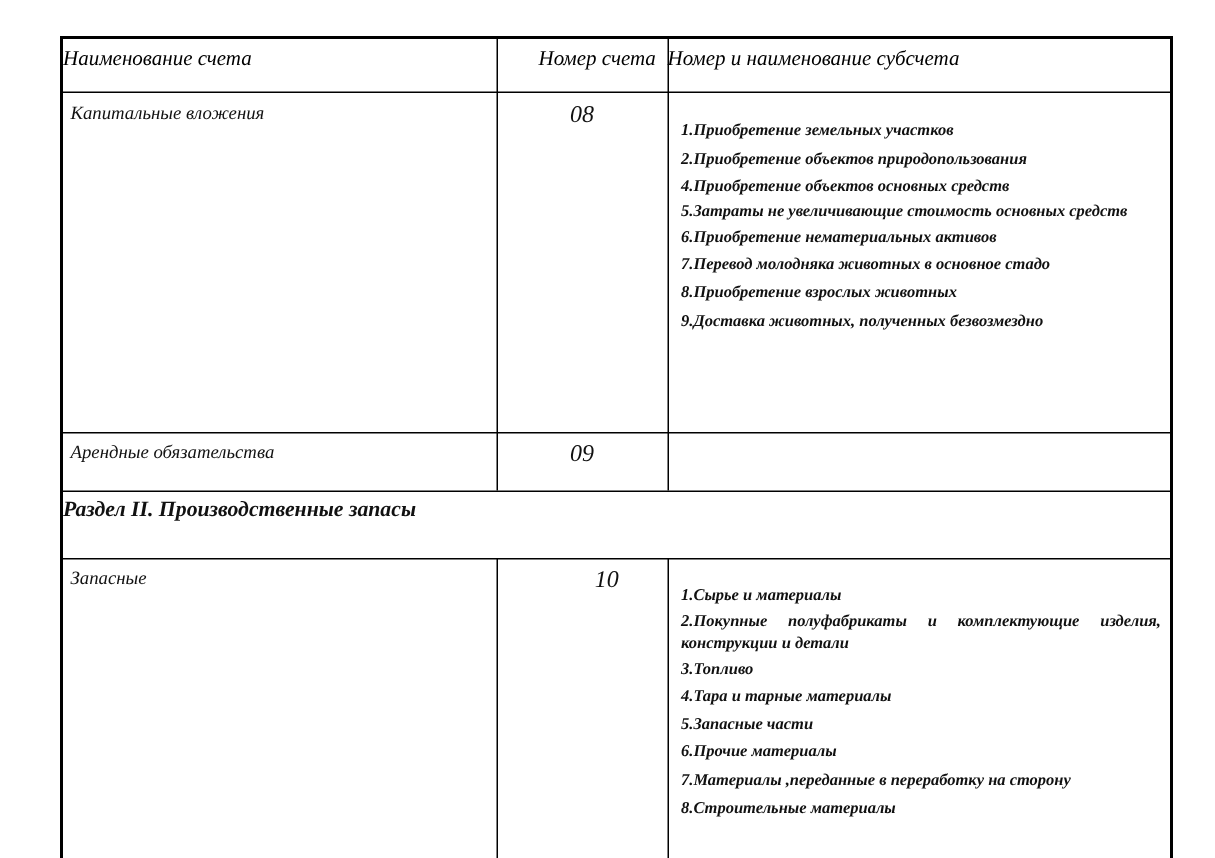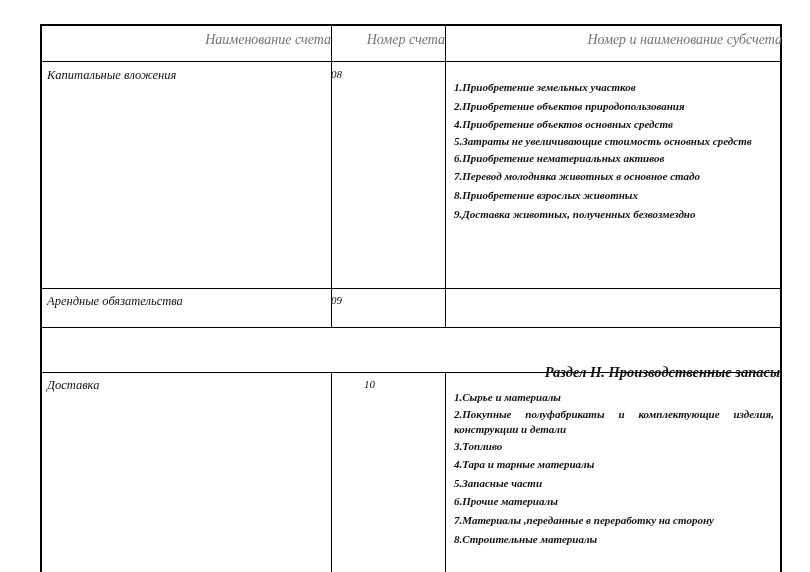--- a/index.html
+++ b/index.html
@@ -38,32 +38,32 @@
       position: absolute;
       width: 0;
       border-left: 1px solid #000;
     }
     .cell {
       position: absolute;
       box-sizing: border-box;
       font-size: 12.5px;
     }
     .head {
-      color: #737373;
+      color: #000000;
       font-size: 14px;
-      text-align: right;
+      text-align: left;
     }
     .name-cell {
       left: 5px;
       font-size: 12.5px;
       font-weight: normal;
     }
     .num-cell {
-      text-align: left;
-      font-size: 11px;
+      text-align: center;
+      font-size: 16px;
     }
     .sub-list {
       left: 412px;
       width: 320px;
       font-weight: bold;
       font-size: 11px;
       line-height: 18.6px;
       margin-top: 12px;
     }
     .sub-list div {
@@ -74,64 +74,63 @@
       line-height: 15px;
       padding-bottom: 3px;
     }
     .justify {
       text-align: justify;
       text-align-last: left;
     }
     .section-title {
       left: 0;
       right: 0;
-      text-align: right;
+      text-align: left;
       font-size: 14.5px;
       font-weight: bold;
-      margin-top: 32px;
     }
   </style>
 </head>
 <body>
 
 <div class="table">
 
   <div class="hline" style="top:35px;"></div>
   <div class="hline" style="top:262px;"></div>
   <div class="hline" style="top:301px;"></div>
   <div class="hline" style="top:346px;"></div>
 
   <div class="vline" style="left:289px; top:0; height:301px;"></div>
   <div class="vline" style="left:403px; top:0; height:301px;"></div>
   <div class="vline" style="left:289px; top:346px; height:220px;"></div>
   <div class="vline" style="left:403px; top:346px; height:220px;"></div>
 
   <div class="cell head" style="left:0; width:289px; top:6px;">Наименование счета</div>
-  <div class="cell head" style="left:289px; width:114px; top:6px;">Номер счета</div>
+  <div class="cell head" style="left:289px; width:114px; top:6px;padding-left:28px;">Номер счета</div>
   <div class="cell head" style="left:403px; width:337px; top:6px;">Номер и наименование субсчета</div>
 
   <div class="cell name-cell" style="top:42px;">Капитальные вложения</div>
   <div class="cell num-cell" style="left:289px; width:114px; top:42px;">08</div>
   <div class="cell sub-list" style="top:40px;">
     <div>1.Приобретение земельных участков</div>
     <div>2.Приобретение объектов природопользования</div>
     <div>4.Приобретение объектов основных средств</div>
     <div class="wrap-line">5.Затраты не увеличивающие стоимость основных средств</div>
     <div>6.Приобретение нематериальных активов</div>
     <div>7.Перевод молодняка животных в основное стадо</div>
     <div>8.Приобретение взрослых животных</div>
     <div>9.Доставка животных, полученных безвозмездно</div>
   </div>
 
   <div class="cell name-cell" style="top:268px;">Арендные обязательства</div>
   <div class="cell num-cell" style="left:289px; width:114px; top:268px;">09</div>
 
   <div class="cell section-title" style="top:306px;">Раздел II. Производственные запасы</div>
 
-  <div class="cell name-cell" style="top:352px;">Доставка</div>
+  <div class="cell name-cell" style="top:352px;">Запасные</div>
   <div class="cell num-cell" style="left:289px; width:114px; top:352px;padding-left:33px;">10</div>
   <div class="cell sub-list" style="top:350px;">
     <div>1.Сырье и материалы</div>
     <div class="wrap-line justify">2.Покупные полуфабрикаты и комплектующие изделия, конструкции и детали</div>
     <div>3.Топливо</div>
     <div>4.Тара и тарные материалы</div>
     <div>5.Запасные части</div>
     <div>6.Прочие материалы</div>
     <div>7.Материалы ,переданные в переработку на сторону</div>
     <div>8.Строительные материалы</div>

